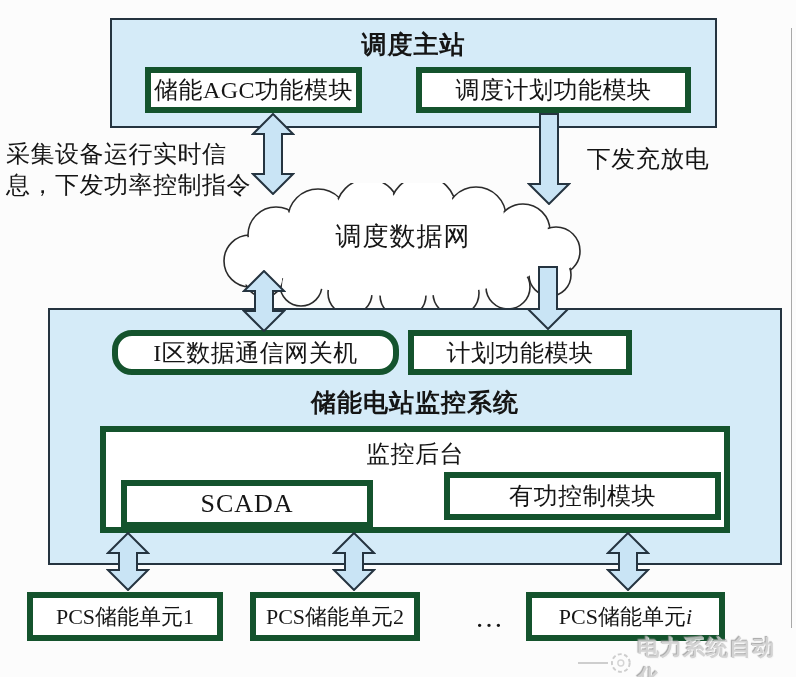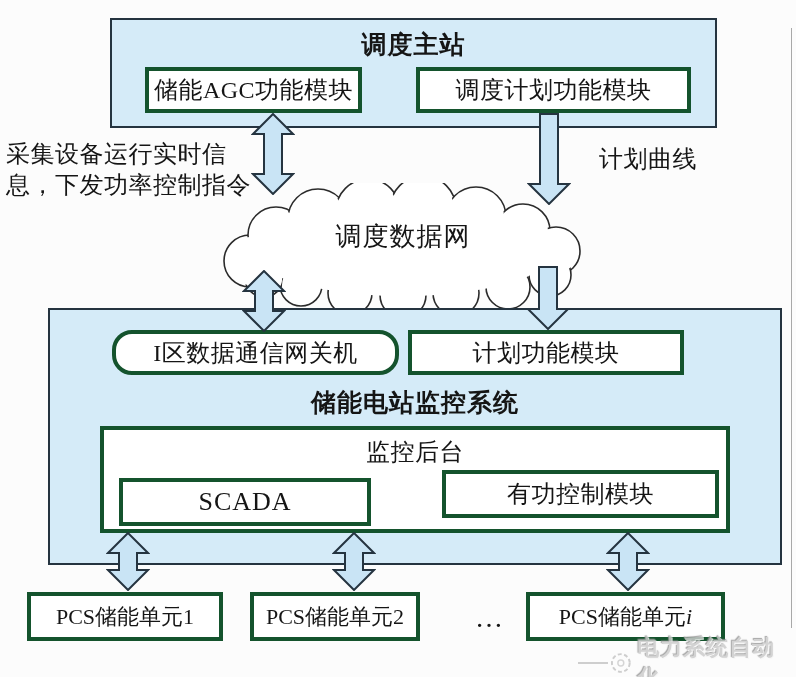--- a/index.html
+++ b/index.html
@@ -2,21 +2,21 @@
 <html><head>
 <meta charset="utf-8">
 <style>
   html,body{margin:0;padding:0;background:#ffffff;}
   #stage{
     position:relative;width:796px;height:677px;background:#fcfcfc;overflow:hidden;
     font-family:"Liberation Serif","DejaVu Serif",serif;color:#151515;
   }
   .abs{position:absolute;}
   .box-blue{position:absolute;background:#d5ebf8;border:2px solid #253440;box-sizing:border-box;}
-  .box-white{position:absolute;background:#ffffff;border:4px solid #14532d;box-sizing:border-box;
+  .box-white{position:absolute;background:#ffffff;border:6px solid #14532d;box-sizing:border-box;
              display:flex;align-items:center;justify-content:center;text-align:center;}
   .t-big{font-size:25px;font-weight:600;letter-spacing:1px;}
   .t-mod{font-size:24px;letter-spacing:0.5px;}
   .t-note{font-size:24px;line-height:31px;letter-spacing:0.5px;}
   .center-row{position:absolute;left:0;right:0;text-align:center;}
   .arrow-svg{position:absolute;}
   .pcs-suffix{font-size:22px;}
   .italic{font-style:italic;}
   .ellipsis{position:absolute;font-size:28px;letter-spacing:2px;}
   .edge-line{position:absolute;width:1px;background:#8e8e8e;opacity:0.75;}
@@ -41,21 +41,21 @@
     <div class="box-white t-mod" style="left:304px;top:47px;width:275px;height:46px;">
       <span>调度计划功能模块</span>
     </div>
   </div>
 
   <div class="abs t-note" style="left:6px;top:139px;width:270px;">
     <div>采集设备运行实时信</div>
     <div>息，下发功率控制指令</div>
   </div>
   <div class="abs t-note" style="left:568px;top:144px;width:160px;text-align:center;">
-    <div>计划曲线</div>
+    <div>下发充放电</div>
   </div>
 
   <svg class="abs" style="left:198px;top:183px;" width="410" height="130" viewBox="0 0 410 130">
     <g stroke="#2b2b2b" stroke-width="1.6" fill="#ffffff">
       <circle cx="52" cy="78" r="26"></circle>
         <circle cx="78" cy="52" r="28"></circle>
       <circle cx="120" cy="36" r="30"></circle>
         <circle cx="170" cy="28" r="32"></circle>
       <circle cx="225" cy="26" r="33"></circle>
         <circle cx="278" cy="34" r="30"></circle>
@@ -87,21 +87,21 @@
       <circle cx="66" cy="95" r="17"></circle>
       <ellipse cx="205" cy="69" rx="150" ry="44"></ellipse>
     </g>
     <text x="205" y="56" text-anchor="middle" dominant-baseline="middle" font-size="26" letter-spacing="1" fill="#151515">调度数据网</text>
   </svg>
 
   <div class="box-blue" style="left:48px;top:308px;width:734px;height:257px;">
     <div class="box-white t-mod" style="left:62px;top:20px;width:287px;height:45px;border-radius:20px;">
       <span>I区数据通信网关机</span>
     </div>
-    <div class="box-white t-mod" style="left:358px;top:20px;width:276px;height:45px;">
+    <div class="box-white t-mod" style="left:358px;top:20px;width:224px;height:45px;">
       <span>计划功能模块</span>
     </div>
     <div class="center-row t-big" style="top:76px;">储能电站监控系统</div>
     <div class="box-white" style="left:50px;top:116px;width:630px;height:107px;display:block;">
       <div class="center-row t-mod" style="top:6px;">监控后台</div>
       <div class="box-white" style="left:15px;top:48px;width:252px;height:48px;font-size:26px;letter-spacing:1px;">
         <span>SCADA</span>
       </div>
       <div class="box-white t-mod" style="left:338px;top:40px;width:277px;height:48px;">
         <span>有功控制模块</span>

